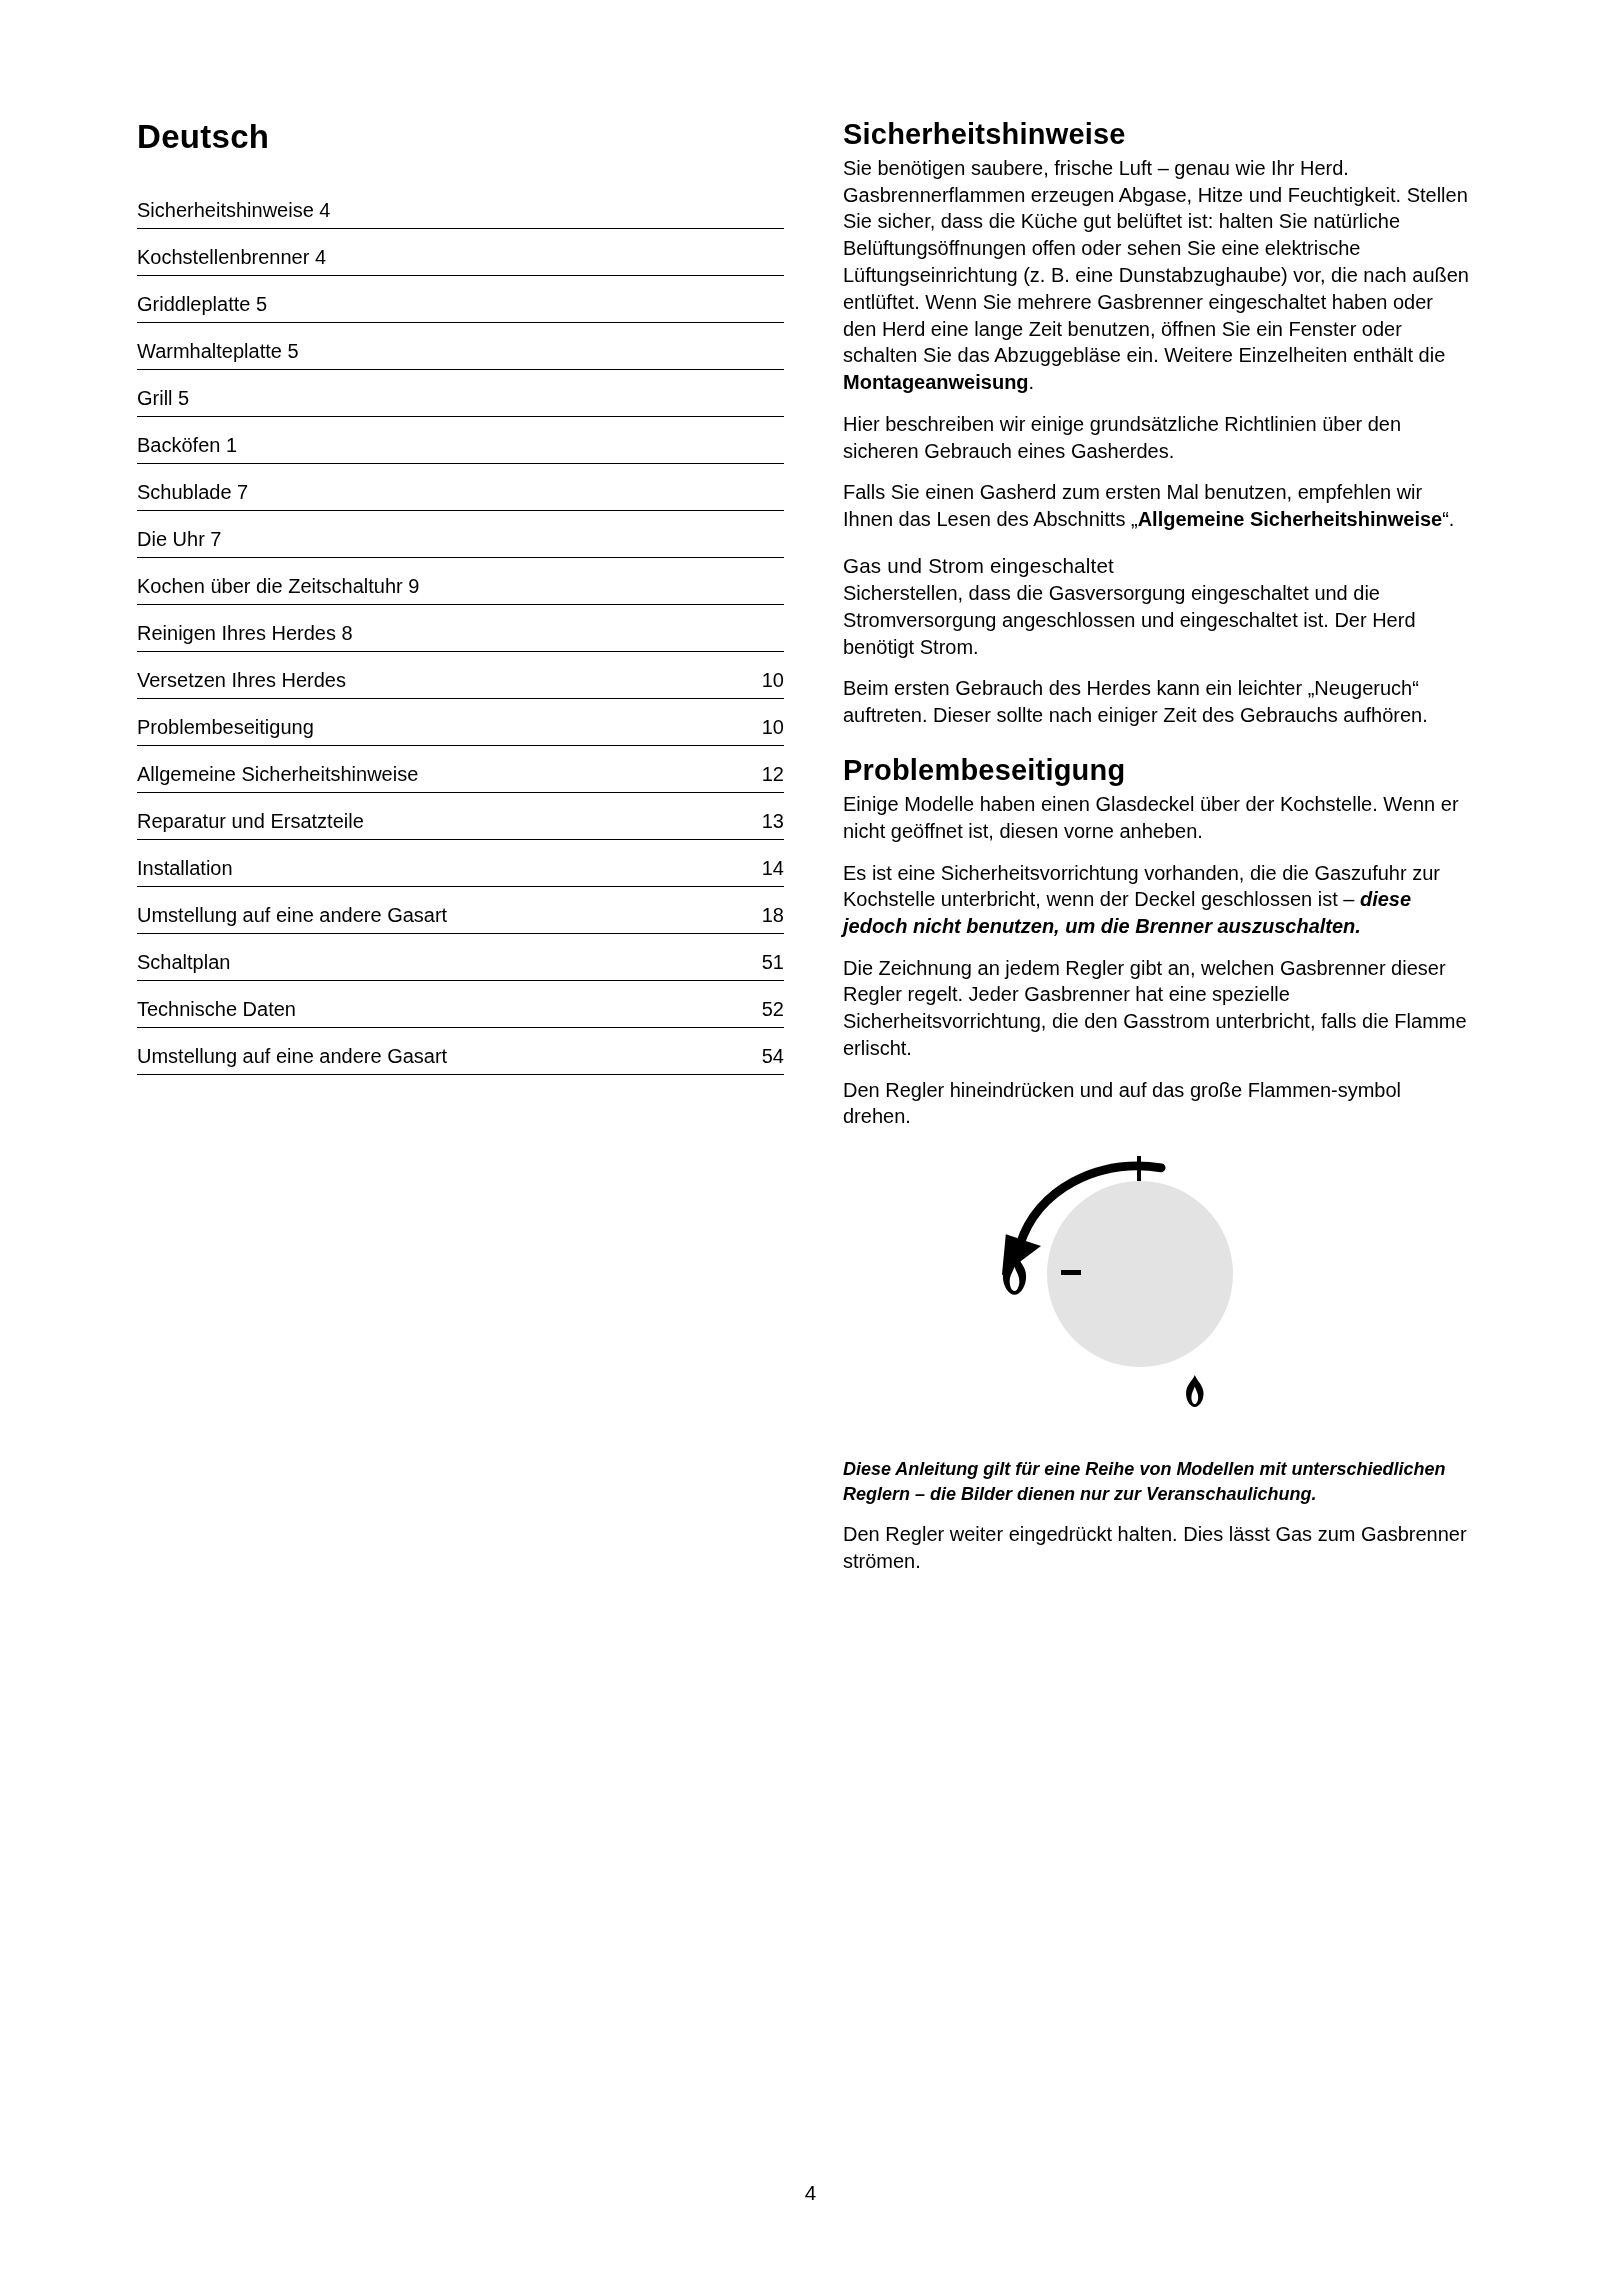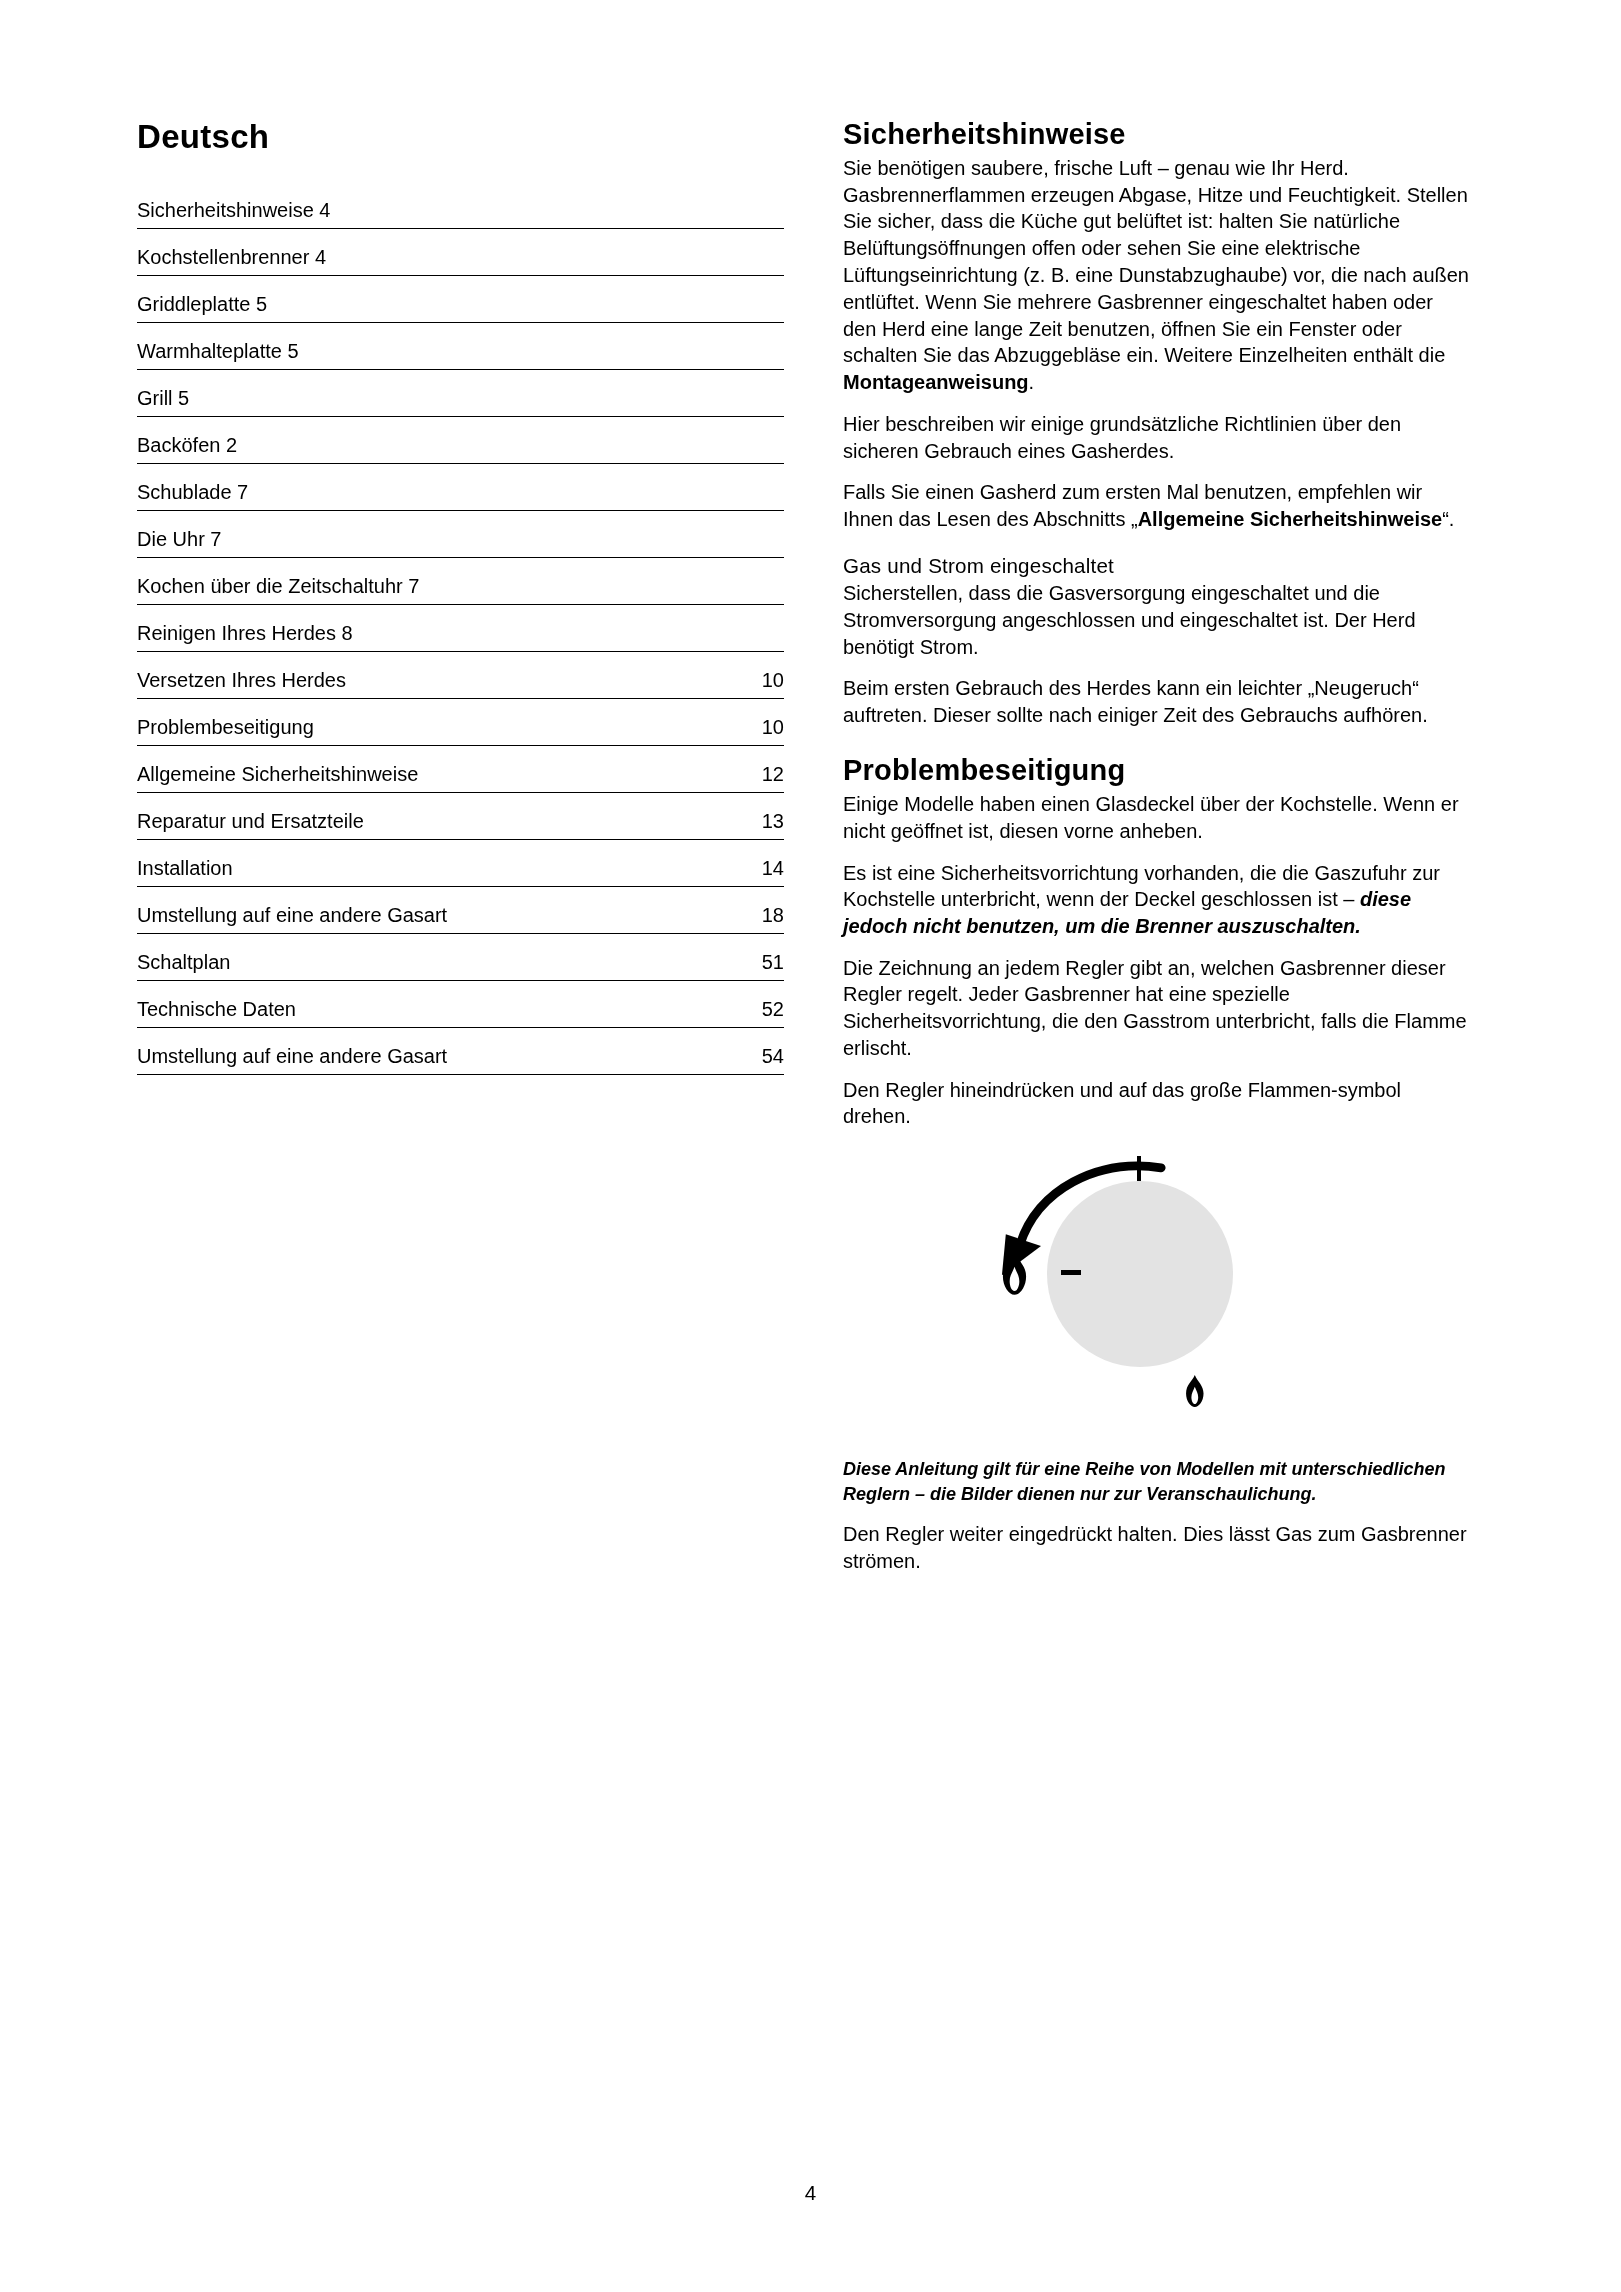--- a/index.html
+++ b/index.html
@@ -168,33 +168,33 @@
           </tr>
           <tr>
             <td>Warmhalteplatte  5</td>
             <td class="page-num"></td>
           </tr>
           <tr>
             <td>Grill  5</td>
             <td class="page-num"></td>
           </tr>
           <tr>
-            <td>Backöfen  2</td>
+            <td>Backöfen  1</td>
             <td class="page-num"></td>
           </tr>
           <tr>
             <td>Schublade  7</td>
             <td class="page-num"></td>
           </tr>
           <tr>
             <td>Die Uhr  7</td>
             <td class="page-num"></td>
           </tr>
           <tr>
-            <td>Kochen über die Zeitschaltuhr  7</td>
+            <td>Kochen über die Zeitschaltuhr  9</td>
             <td class="page-num"></td>
           </tr>
           <tr>
             <td>Reinigen Ihres Herdes  8</td>
             <td class="page-num"></td>
           </tr>
           <tr>
             <td>Versetzen Ihres Herdes</td>
             <td class="page-num">10</td>
           </tr>

